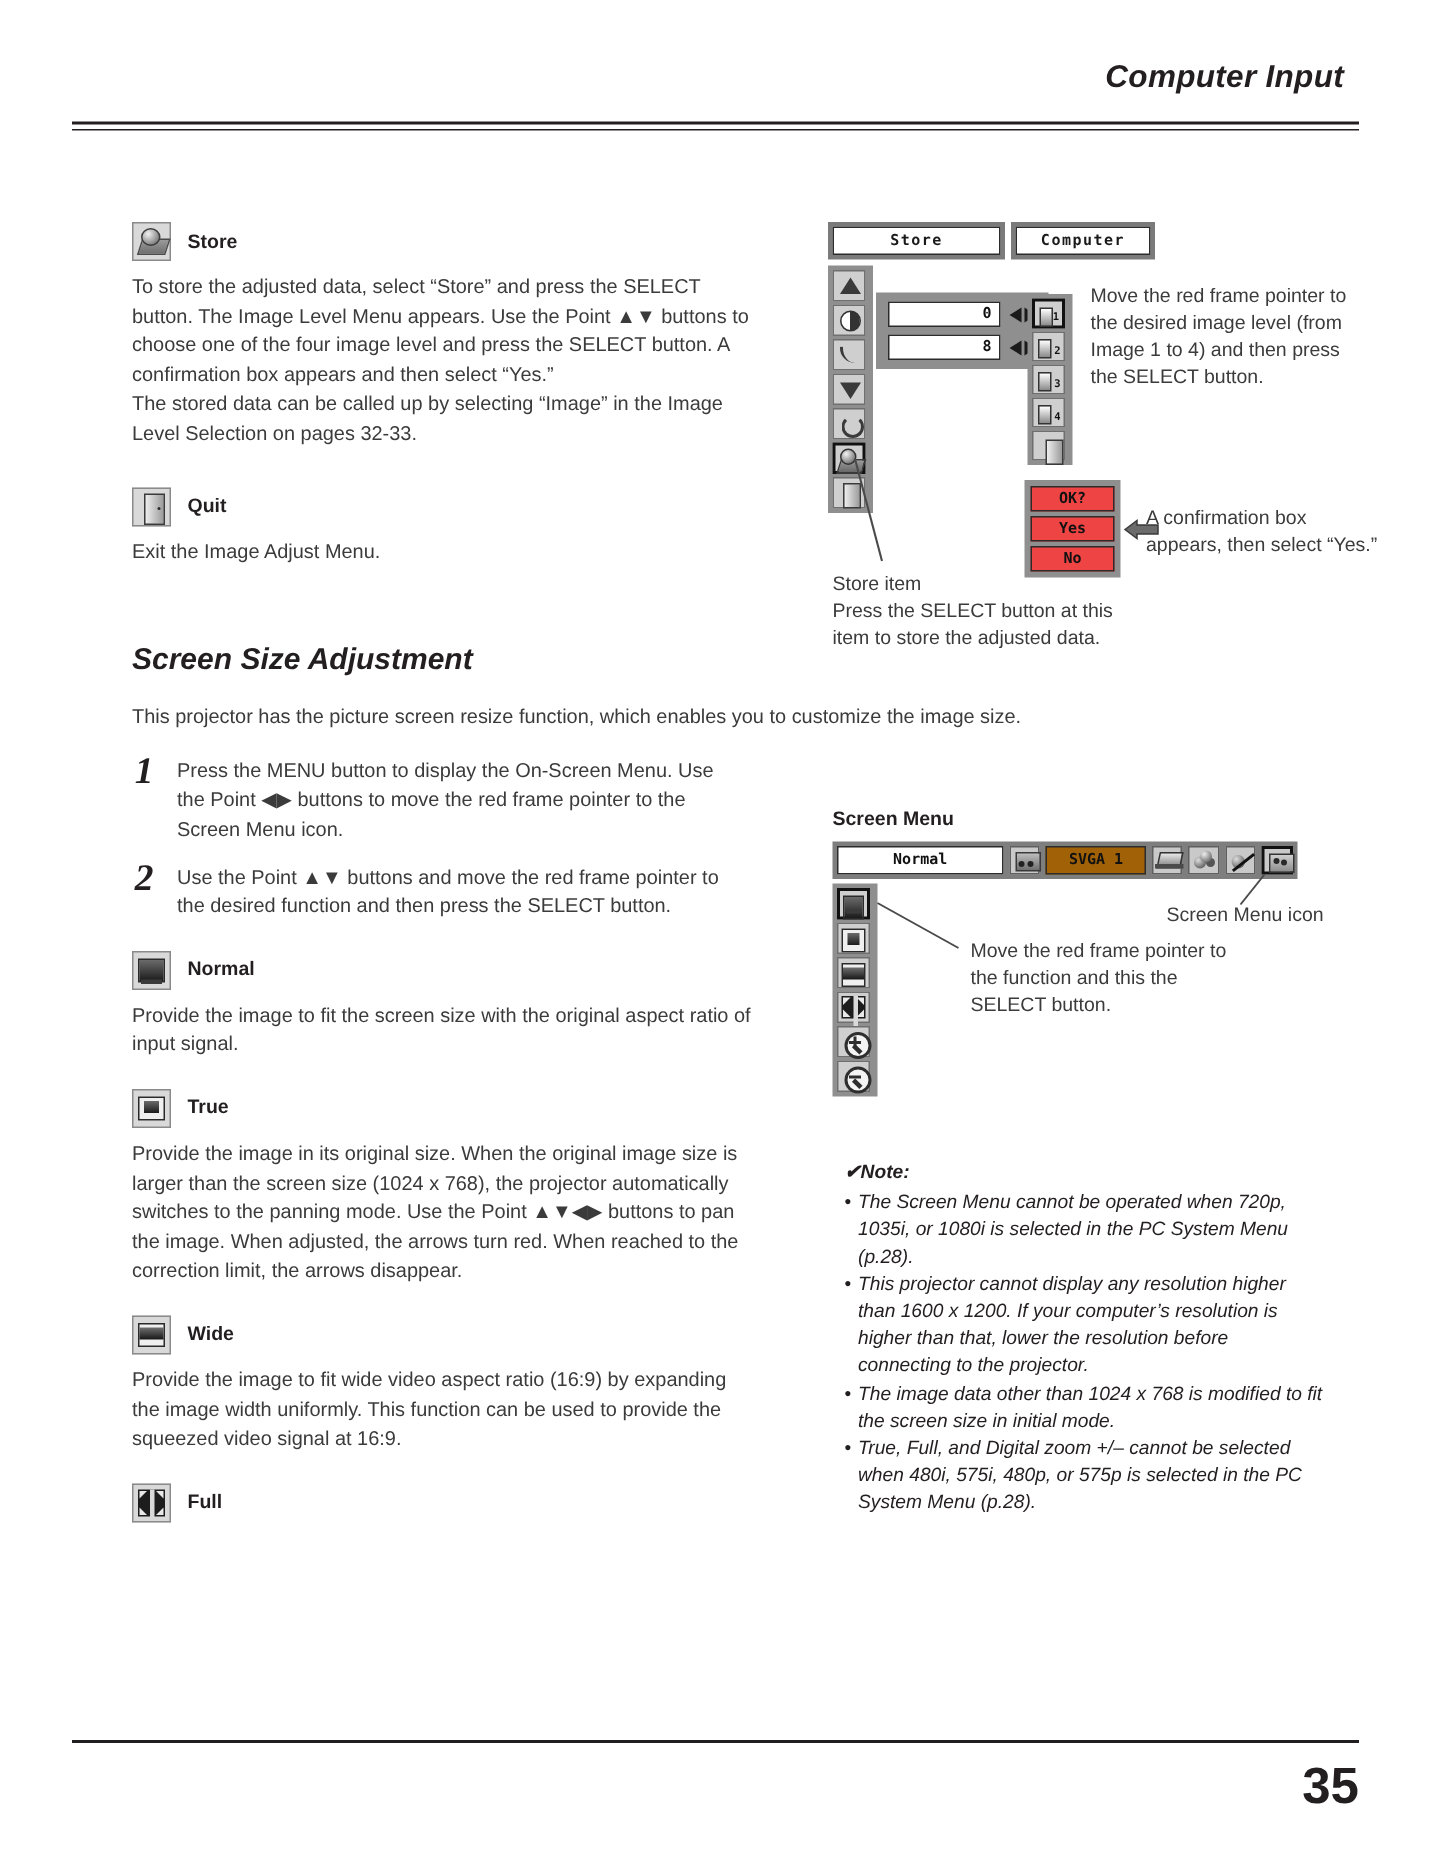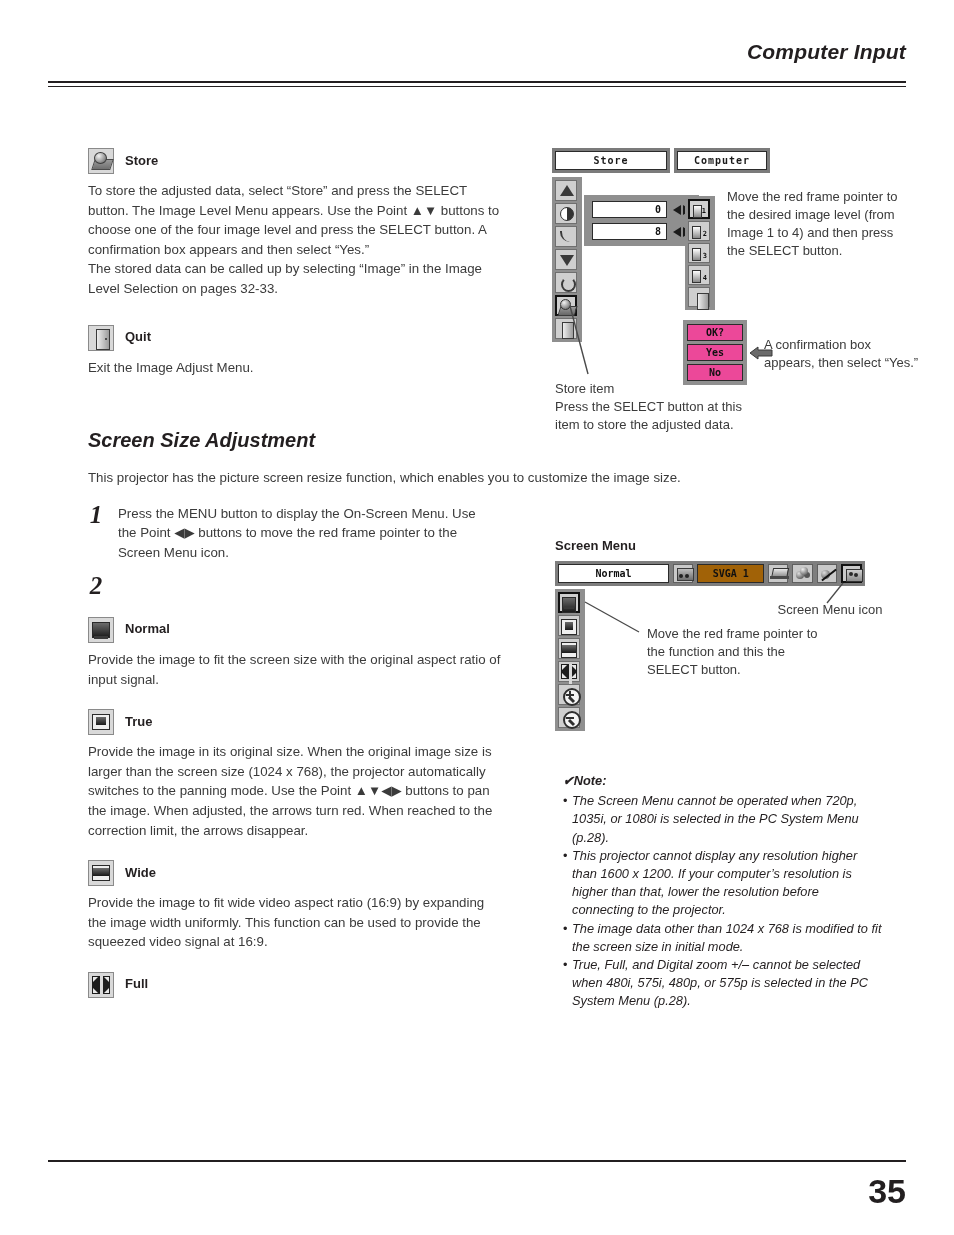--- a/index.html
+++ b/index.html
@@ -8,21 +8,21 @@
     width: 954px; height: 1235px;
     background: #ffffff;
     font-family: "Liberation Sans", sans-serif;
     color: #231f20;
     position: relative;
     overflow: hidden;
   }
 
   
   #header-title {
-    position:absolute; right:48px; top:40px;
+    position:absolute; right:58px; top:40px;
     font-size: 21px; font-weight: bold; font-style: italic;
     letter-spacing: .2px;
     color:#231f20;
   }
   #header-rule {
     position:absolute; left:48px; right:48px; top:81px;
     border-top: 2px solid #231f20;
   }
   #header-rule2 {
     position:absolute; left:48px; right:48px; top:86px;
@@ -200,21 +200,21 @@
   
   .lvl-col { background:#8f8f8f; padding:3px; display:flex; flex-direction:column; gap:2px; width:30px; }
   .lvl-ico { width:22px;height:20px;border:1px solid #6f6f6f;background:#cfcfcf;position:relative; }
   .lvl-ico.sel { border:2px solid #111; }
   .lvl-ico .img::before{content:"";position:absolute;left:3px;top:4px;width:7px;height:11px;background:linear-gradient(#fff,#8a8a8a);border:1px solid #333;}
   .lvl-ico .num{position:absolute;right:2px;bottom:2px;font-size:7px;font-weight:bold;font-family:"DejaVu Sans Mono",monospace;color:#111;}
 
   
   .confirm { background:#8f8f8f; padding:4px; width:64px; }
   .confirm div {
-    background:#ec4899;border:1px solid #2b2b2b;text-align:center;
+    background:#ef4444;border:1px solid #2b2b2b;text-align:center;
     font-family:"DejaVu Sans Mono", monospace; font-size:10px; font-weight:bold;
     padding:2px 0; margin-bottom:3px; color:#111;
   }
   .confirm div:last-child{margin-bottom:0;}
 
   
   .smenu-bar { background:#7e7e7e; padding:3px; display:flex; align-items:center; gap:4px; }
   .smenu-name {
     background:#fff;border:1px solid #2b2b2b;width:120px;text-align:center;
     font-family:"DejaVu Sans Mono", monospace; font-size:10px;font-weight:bold;padding:3px 0;color:#111;
@@ -282,20 +282,21 @@
 
   <div id="screen-size-heading">Screen Size Adjustment</div>
   <div class="body-text" style="margin-top:16px; margin-bottom:16px; width:700px;">This projector has the picture screen resize function, which enables you to customize the image size.</div>
 
   <div class="step">
     <div class="step-num">1</div>
     <div class="step-body" style="width:370px;">Press the MENU button to display the On-Screen Menu. Use the Point ◀▶ buttons to move the red frame pointer to the Screen Menu icon.</div>
   </div>
   <div class="step" style="margin-bottom:20px;">
     <div class="step-num">2</div>
+    <div class="step-body" style="width:370px;">Use the Point ▲▼ buttons and move the red frame pointer to the desired function and then press the SELECT button.</div>
   </div>
 
   <div class="icon-head" style="margin-top:14px;">
     <span class="osd-ico">
         <span class="g-normal"></span>
       </span>
     <span class="sec-title">Normal</span>
   </div>
   <div class="body-text" style="margin-bottom:20px;">Provide the image to fit the screen size with the original aspect ratio of input signal.</div>
 

